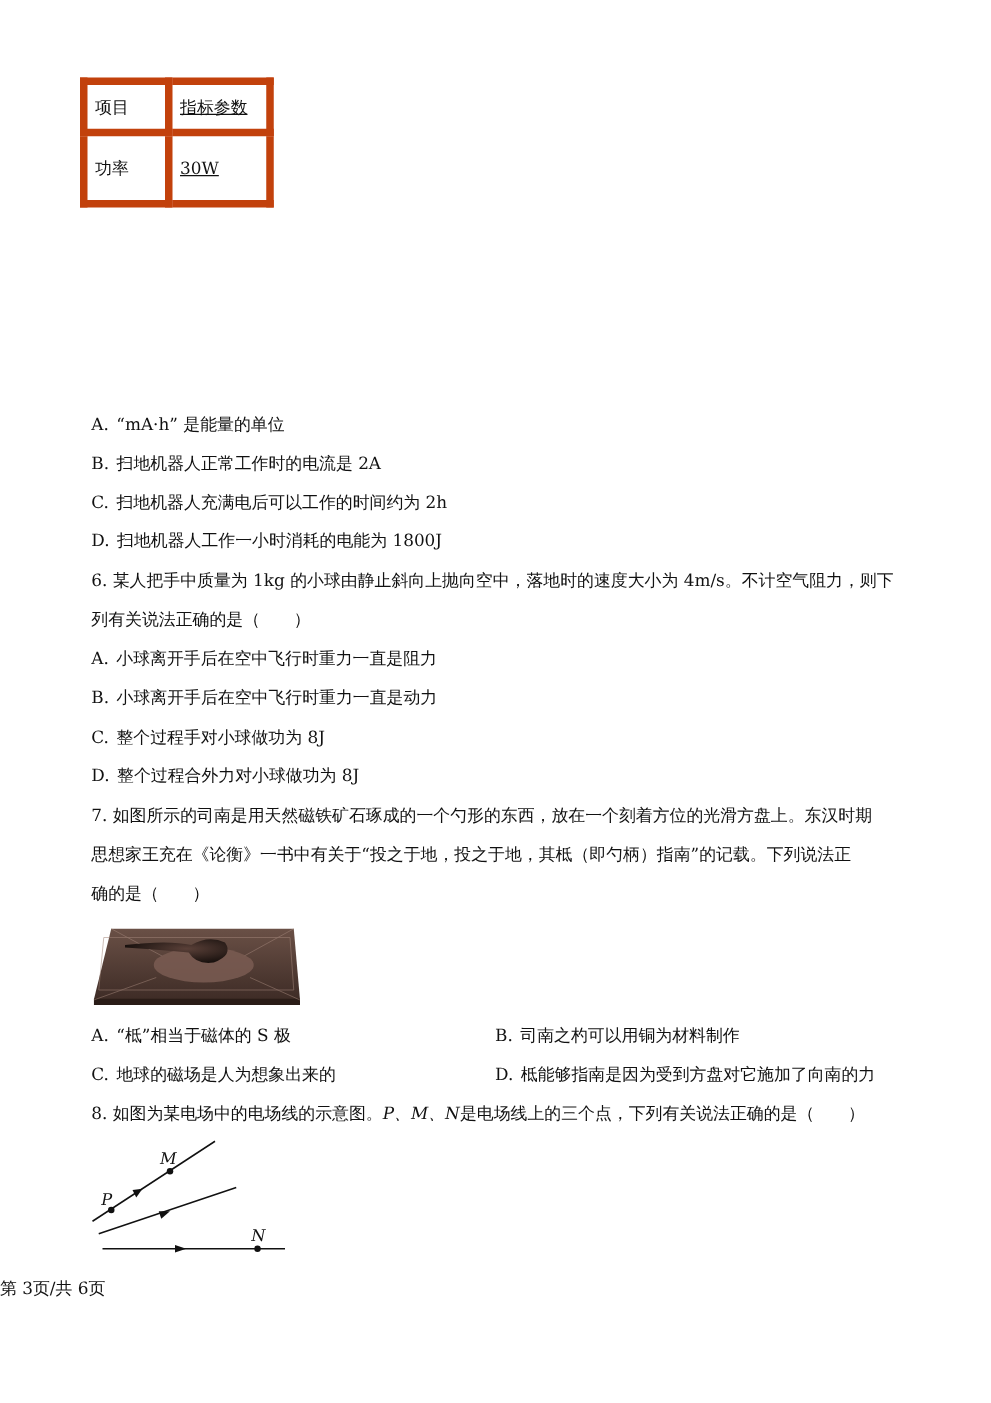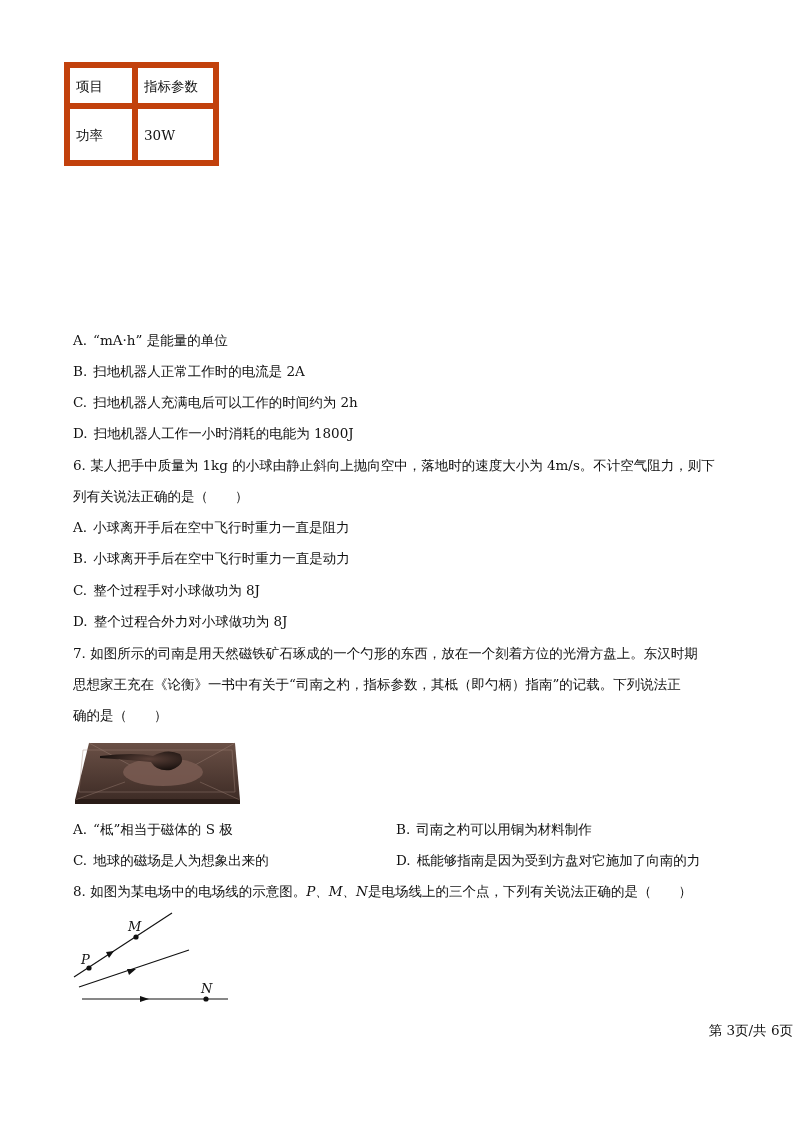--- a/index.html
+++ b/index.html
@@ -10,24 +10,24 @@
   }
   table.params {
     position: absolute; left: 64px; top: 62px;
     border-collapse: collapse;
   }
   table.params td {
     border: 6px solid #c2410c; padding: 0 6px; font-size: 13.5px;
     vertical-align: middle; line-height: 32px;
   }
   table.params td.c1 { width: 50px; }
-  table.params td.c2 { width: 63px; }
+  table.params td.c2 { width: 63px; text-decoration: underline; }
   .line { position: absolute; left: 73px; white-space: nowrap; line-height: 20px; }
   .opt-label { margin-right: 6px; }
-  .footer { position: absolute; left: 0; width: 793px; top: 1022px; text-align: right; font-size: 13.5px; }
+  .footer { position: absolute; left: 0; width: 793px; top: 1022px; text-align: left; font-size: 13.5px; }
   .compass {
     position: absolute; left: 75px; top: 740px; width: 165px; height: 65px;
   }
   .fig8 { position: absolute; left: 70px; top: 912px; width: 170px; height: 95px; }
 </style>
 </head>
 <body>
 
 <table class="params">
   <tbody>
@@ -64,21 +64,21 @@
   <span class="opt-label">B.</span><span>小球离开手后在空中飞行时重力一直是动力</span>
 </div>
 <div class="line" style="top:580px">
   <span class="opt-label">C.</span><span>整个过程手对小球做功为 8J</span>
 </div>
 <div class="line" style="top:611px">
   <span class="opt-label">D.</span><span>整个过程合外力对小球做功为 8J</span>
 </div>
 
 <div class="line" style="top:643px">7. 如图所示的司南是用天然磁铁矿石琢成的一个勺形的东西，放在一个刻着方位的光滑方盘上。东汉时期</div>
-<div class="line" style="top:674px">思想家王充在《论衡》一书中有关于“司南之杓，指标参数，其柢（即勺柄）指南”的记载。下列说法正</div>
+<div class="line" style="top:674px">思想家王充在《论衡》一书中有关于“投之于地，投之于地，其柢（即勺柄）指南”的记载。下列说法正</div>
 <div class="line" style="top:705px">确的是（　　）</div>
 
 <svg class="compass" viewBox="0 0 165 65">
   <defs>
     <linearGradient id="plate" x1="0" y1="0" x2="0" y2="1">
       <stop offset="0" stop-color="#6a5046"></stop>
       <stop offset="1" stop-color="#3e2c26"></stop>
     </linearGradient>
     <radialGradient id="spoon" cx="0.6" cy="0.4" r="0.6">
       <stop offset="0" stop-color="#5a4038"></stop>

